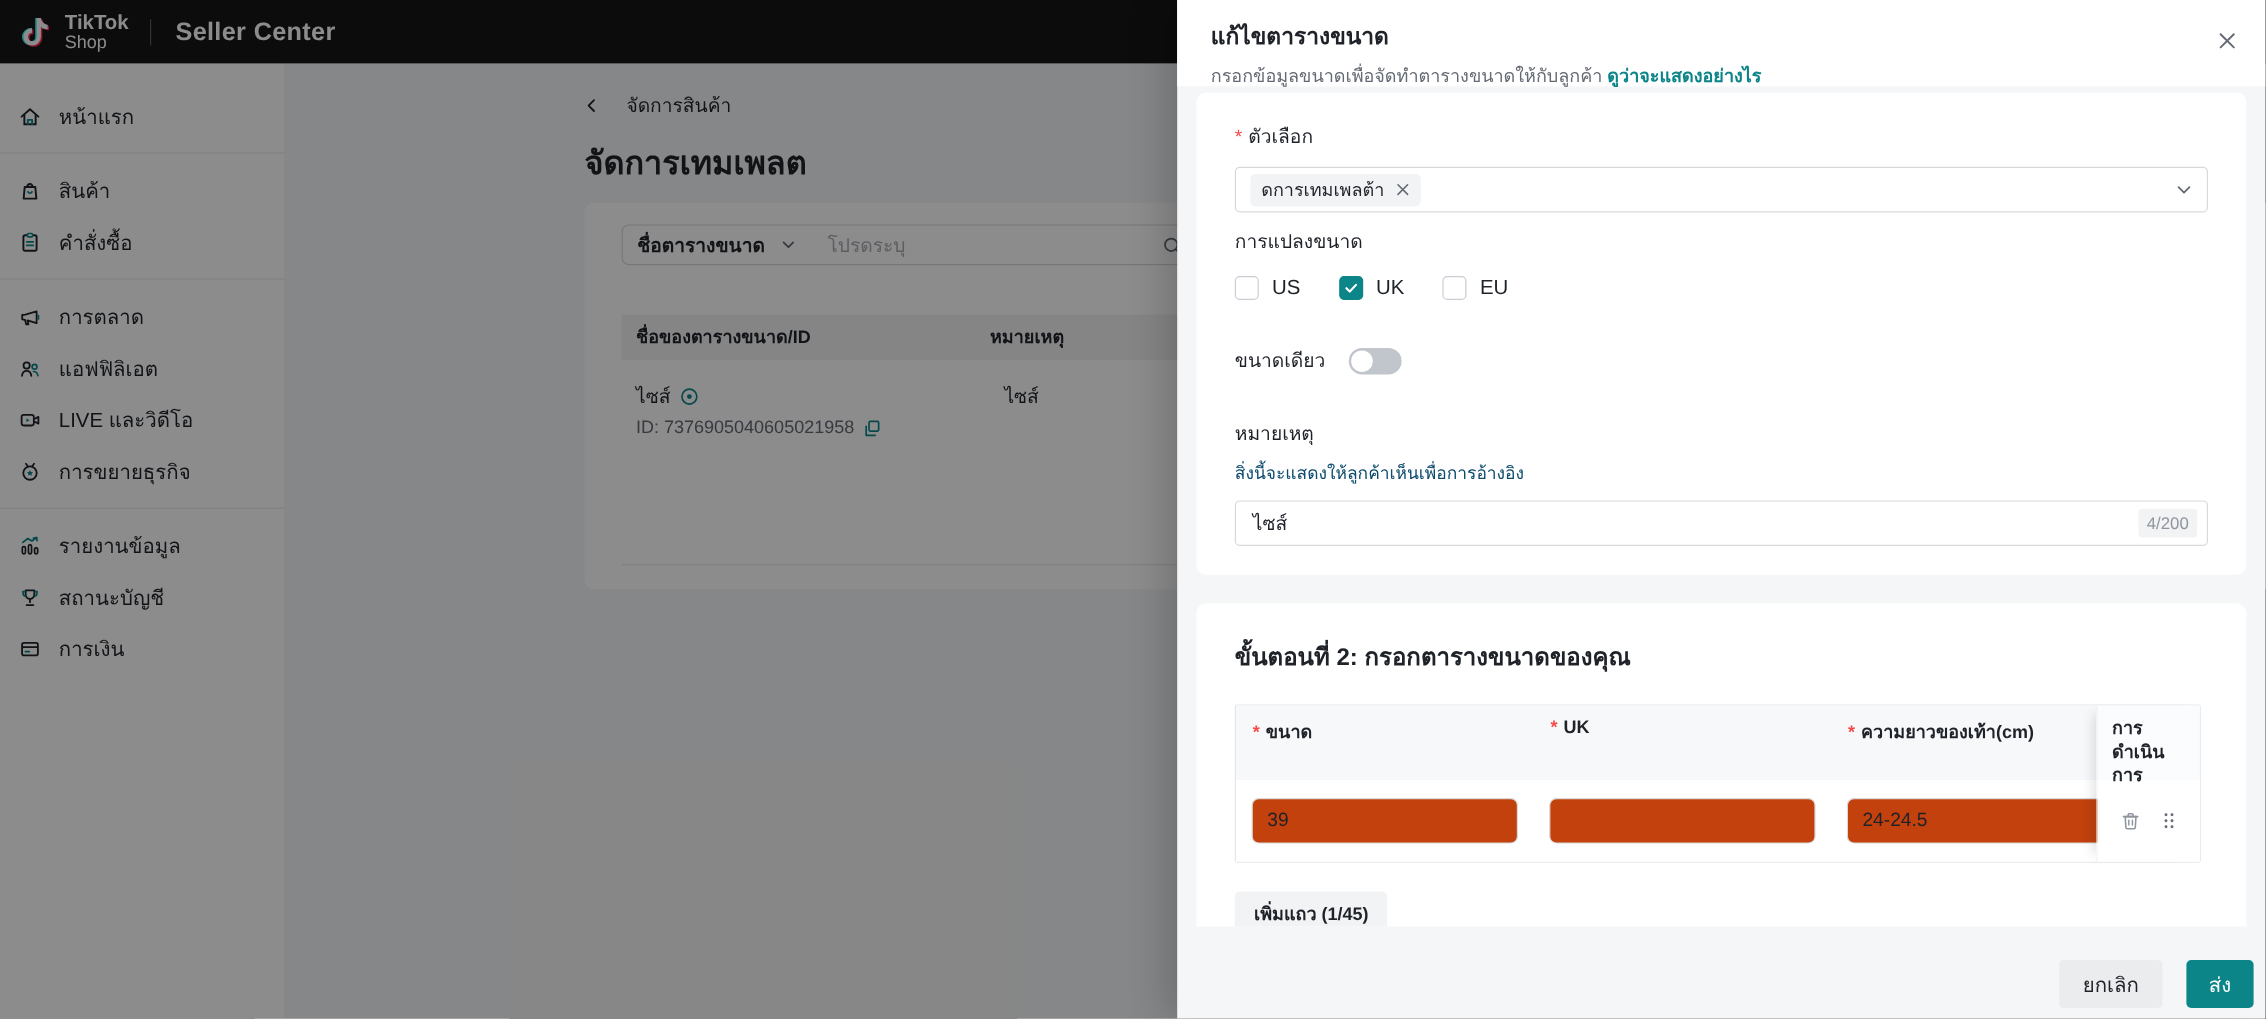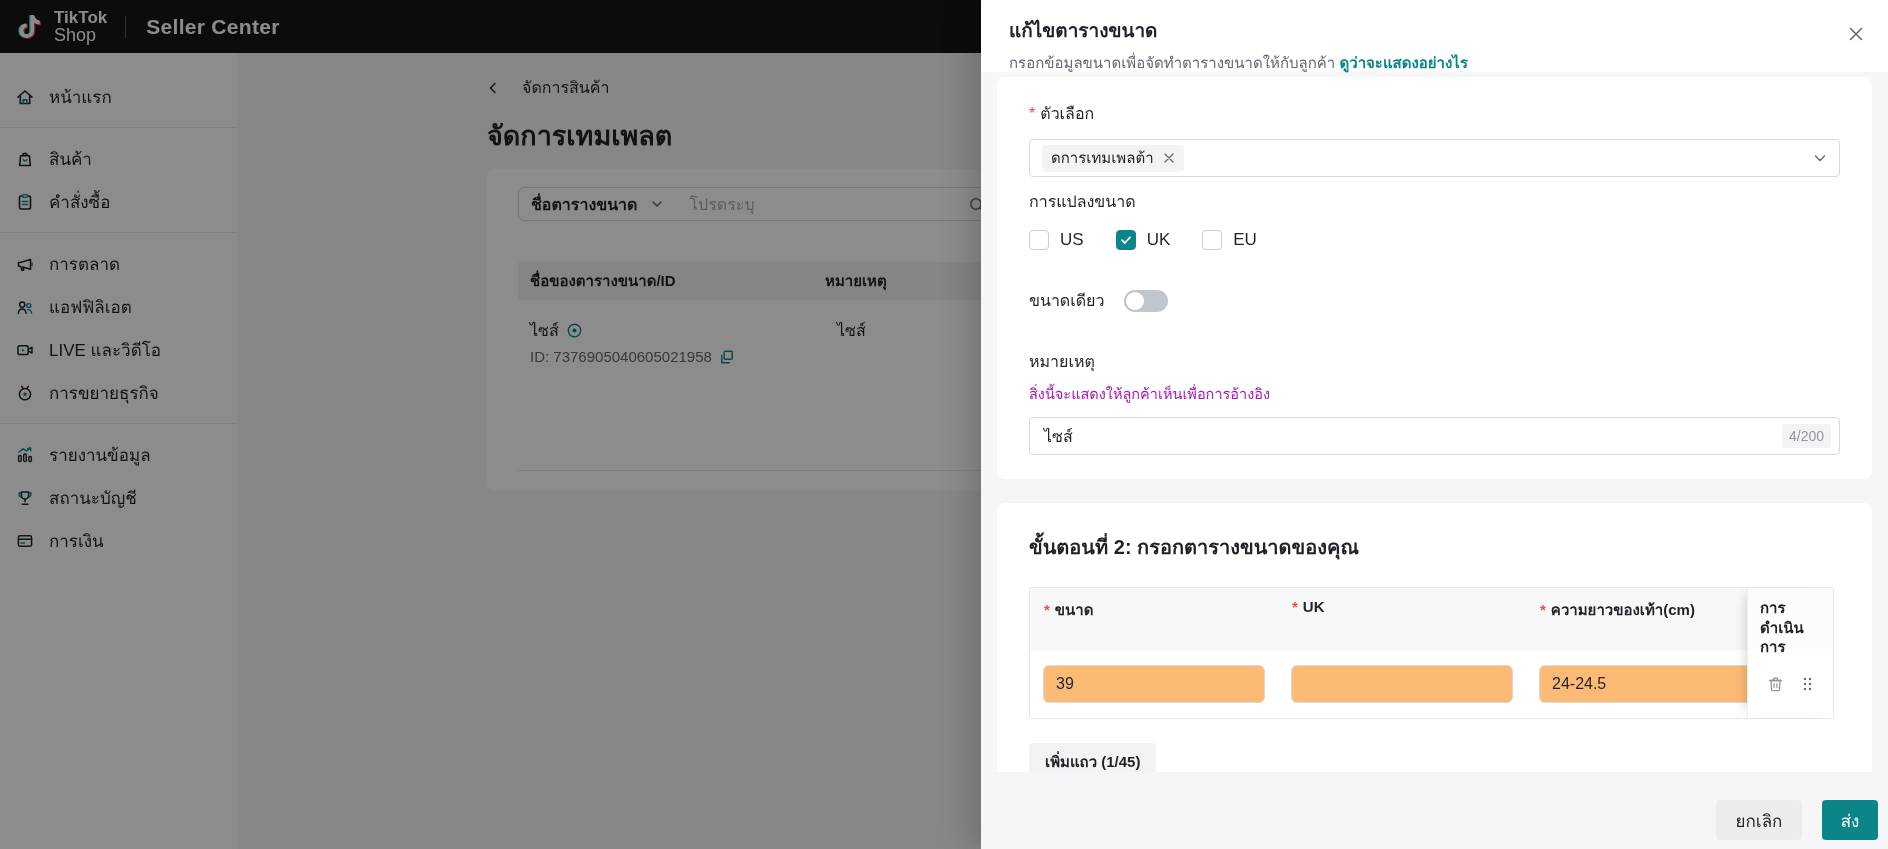--- a/index.html
+++ b/index.html
@@ -8,21 +8,21 @@
     position:relative; width:1888px; height:849px; overflow:hidden;
     font-family:"Liberation Sans","DejaVu Sans",sans-serif;
     background:#f5f6f7; color:#1f2329;
   }
   
   .topbar { position:absolute; top:0; left:0; right:0; height:53px; background:#161616;
     display:flex; align-items:center; padding:0 14px; z-index:1; }
   .logo-note { width:34px; height:34px; margin-right:6px; }
   .logo-text { color:#fff; line-height:1.02; }
   .logo-text .l1 { font-size:17px; font-weight:700; }
-  .logo-text .l2 { font-size:18px; font-weight:400; }
+  .logo-text .l2 { font-size:15px; font-weight:400; }
   .logo-divider { width:1px; height:22px; background:#5a5a5a; margin:0 20px 0 18px; }
   .app-name { color:#fff; font-size:21px; font-weight:700; letter-spacing:.3px; }
   
   .sidebar { position:absolute; top:53px; left:0; width:237px; bottom:0; background:#fff;
     padding-top:22px; z-index:1; }
   .side-item { height:43px; display:flex; align-items:center; gap:14px; padding:0 15px;
     font-size:17px; color:#1f2329; cursor:pointer; }
   .side-item svg { flex:none; }
   .side-divider { height:1px; background:#e9eaec; margin:9px 0; }
   
@@ -73,34 +73,34 @@
   .chk { display:flex; align-items:center; gap:11px; font-size:17px; cursor:pointer; }
   .box { width:20px; height:20px; border:1.5px solid #c9cdd4; border-radius:4px; background:#fff;
     display:flex; align-items:center; justify-content:center; }
   .box svg { display:none; }
   .box.checked { background:#0c8589; border-color:#0c8589; }
   .box.checked svg { display:block; }
   .single-row { margin-top:38px; display:flex; align-items:center; gap:20px; font-size:16px; }
   .toggle { width:44px; height:22px; border-radius:11px; background:#c1c5cc; position:relative; cursor:pointer; }
   .toggle .knob { position:absolute; left:2px; top:2px; width:18px; height:18px; border-radius:50%; background:#fff; }
   .note-label { margin-top:36px; }
-  .note-helper { margin-top:8px; font-size:14.5px; color:#a21caf; }
+  .note-helper { margin-top:8px; font-size:14.5px; color:#0c4a6e; }
   .note-input { margin-top:12px; height:38px; border:1px solid #d9d9d9; border-radius:4px;
     display:flex; align-items:center; justify-content:space-between; padding:0 8px 0 14px; font-size:16px; cursor:text; }
   .counter { background:#f2f3f5; color:#8f959e; font-size:14px; padding:4px 7px; border-radius:3px; }
   .card2 { margin-top:24px; padding:28px 32px; height:340px; position:relative; }
   .step-heading { font-size:20px; font-weight:700; }
   .d-table { margin-top:24px; width:805px; border:1px solid #e5e6eb; border-radius:2px; position:relative; }
   .d-thead { display:flex; background:#f7f8fa; height:62px; }
   .th { padding:10px 14px; font-size:15px; font-weight:700; }
   .w1 { width:248px; } .w2 { width:248px; } .w3 { width:221px; }
   .d-tbody { display:flex; align-items:center; height:68px; background:#fff; }
   .td { padding:0 13px; }
   .cell-input { width:222px; height:38px; border:1px solid #d9d9d9; border-radius:6px; padding:0 12px;
-    font-size:16px; font-family:inherit; color:#1f2329; outline:none; background:#fdba74; }
+    font-size:16px; font-family:inherit; color:#1f2329; outline:none; background:#c2410c; }
   .action-col { position:absolute; top:0; right:0; bottom:0; width:86px;
     box-shadow:-9px 0 10px -7px rgba(31,35,41,.16); border-left:1px solid #eceef0; }
   .action-th { height:62px; background:#fbfcfd; padding:10px 12px 0; font-size:15px; font-weight:700; line-height:1.3; }
   .action-body { height:68px; background:#fff; display:flex; align-items:center; justify-content:center; gap:17px; }
   .icon-btn { cursor:pointer; display:inline-flex; }
   .add-row { margin-top:24px; display:inline-block; background:#f2f3f5; border:none; border-radius:4px;
     padding:7px 16px; font-size:15px; font-weight:600; color:#1f2329; font-family:inherit; cursor:pointer; }
   .drawer-footer { flex:1; display:flex; align-items:flex-end; justify-content:flex-end; gap:20px;
     padding:0 10px 9px 0; }
   .btn { height:40px; border:none; border-radius:4px; font-size:17px; font-family:Liberation Sans, sans-serif; cursor:pointer; }

